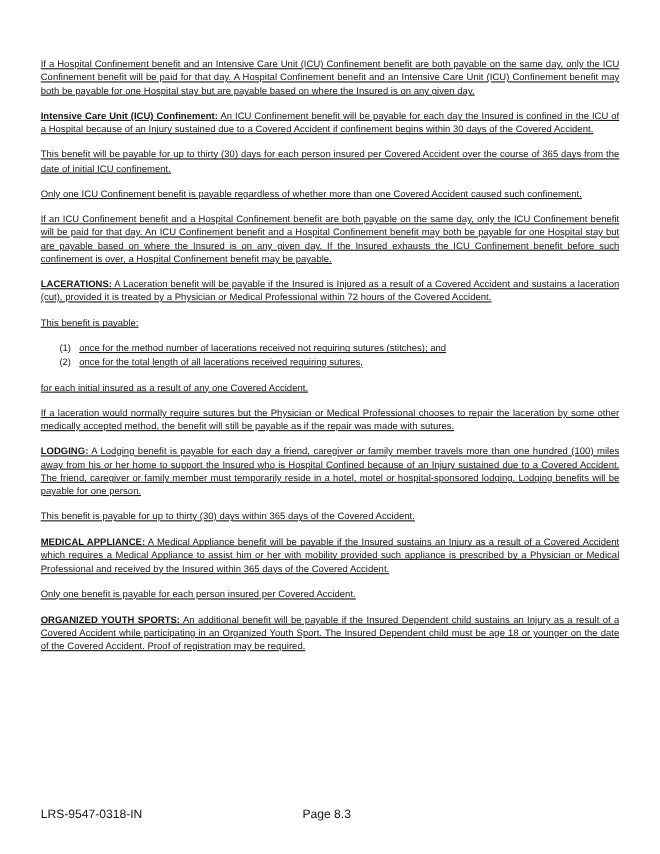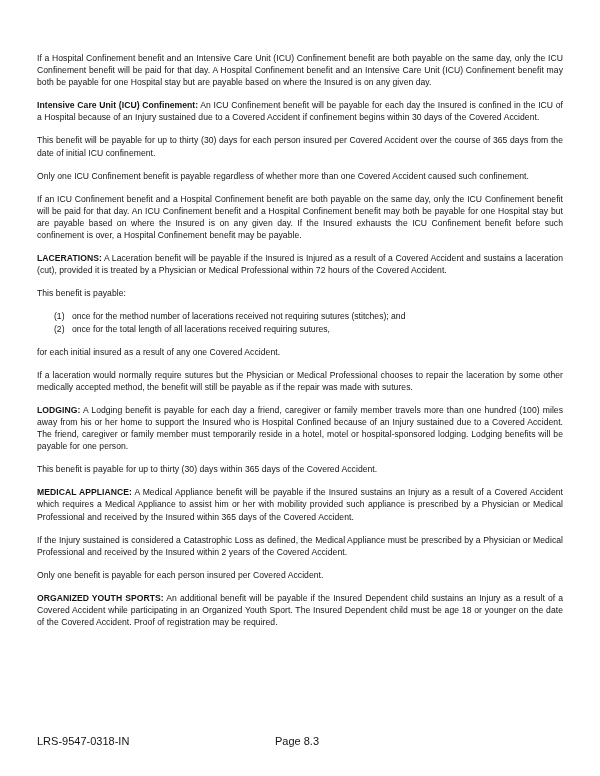--- a/index.html
+++ b/index.html
@@ -18,20 +18,21 @@
     height: 776px;
     background: #ffffff;
     overflow: hidden;
     box-sizing: border-box;
   }
   .content {
     position: absolute;
     left: 37px;
     top: 52px;
     width: 526px;
+    text-decoration: underline;
   }
   p.para {
     margin: 0 0 11px 0;
     font-size: 8.6px;
     line-height: 12.1px;
     text-align: justify;
     text-justify: inter-word;
     letter-spacing: 0.005em;
     color: #141414;
   }
@@ -112,21 +113,20 @@
     <p class="para">for each initial insured as a result of any one Covered Accident.</p>
 
     <p class="para">If a laceration would normally require sutures but the Physician or Medical Professional chooses to repair the laceration by some other medically accepted method, the benefit will still be payable as if the repair was made with sutures.</p>
 
     <p class="para"><span class="lead">LODGING:</span><span>  A Lodging benefit is payable for each day a friend, caregiver or family member travels more than one hundred (100) miles away from his or her home to support the Insured who is Hospital Confined because of an Injury sustained due to a Covered Accident.  The friend, caregiver or family member must temporarily reside in a hotel, motel or hospital-sponsored lodging.  Lodging benefits will be payable for one person.</span></p>
 
     <p class="para">This benefit is payable for up to thirty (30) days within 365 days of the Covered Accident.</p>
 
     <p class="para"><span class="lead">MEDICAL APPLIANCE:</span><span>  A Medical Appliance benefit will be payable if the Insured sustains an Injury as a result of a Covered Accident which requires a Medical Appliance to assist him or her with mobility provided such appliance is prescribed by a Physician or Medical Professional and received by the Insured within 365 days of the Covered Accident.</span></p>
 
-    <p class="para">If the Injury sustained is considered a Catastrophic Loss as defined, the Medical Appliance must be prescribed by a Physician or Medical Professional and received by the Insured within 2 years of the Covered Accident.</p>
 
     <p class="para">Only one benefit is payable for each person insured per Covered Accident.</p>
 
     <p class="para"><span class="lead">ORGANIZED YOUTH SPORTS:</span><span>  An additional benefit will be payable if the Insured Dependent child sustains an Injury as a result of a Covered Accident while participating in an Organized Youth Sport.  The Insured Dependent child must be age 18 or younger on the date of the Covered Accident.  Proof of registration may be required.</span></p>
 
   </div>
 
   <div class="footer">
     <span class="doc-code">LRS-9547-0318-IN</span>
     <span class="page-num">Page 8.3</span>

